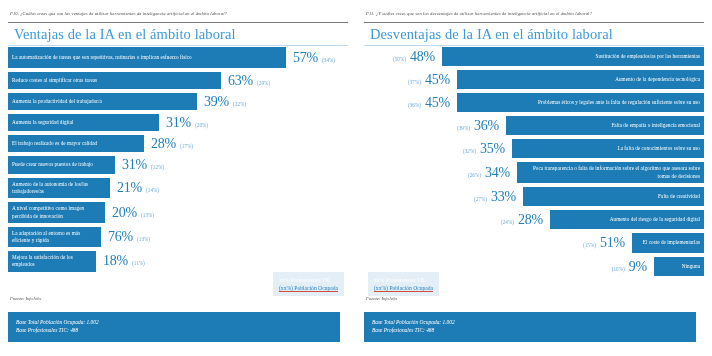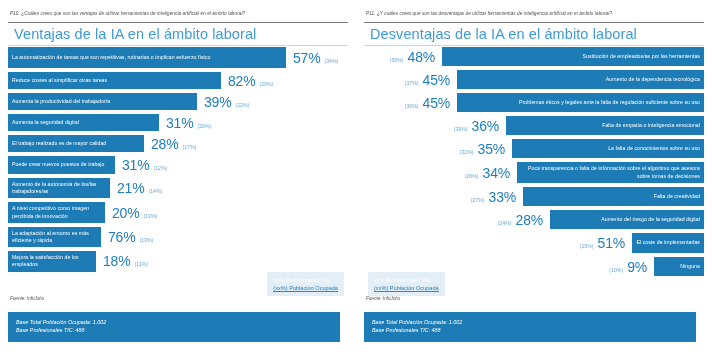--- a/index.html
+++ b/index.html
@@ -2,21 +2,21 @@
 <html><head>
 <meta charset="utf-8">
 <style>
   html,body{margin:0;padding:0;}
   body{
     width:712px;height:356px;
     background:#ffffff;
     font-family:"Liberation Sans", sans-serif;
     overflow:hidden;
   }
-  .page{position:relative;width:712px;height:252px;display:flex;}
+  .page{position:relative;width:712px;height:252px;display:flex;font-family:Liberation Serif, serif;}
   .panel{position:relative;width:356px;height:356px;box-sizing:border-box;}
   .panel-inner{position:absolute;left:8px;right:8px;top:0;bottom:0;}
 
   .q-line{
     position:absolute;top:11px;left:2px;right:2px;
     font-size:4.6px;font-style:italic;color:#4a4a4a;
     letter-spacing:.1px;white-space:nowrap;overflow:hidden;
   }
   .rule{
     position:absolute;top:22px;left:0;right:0;height:1px;background:#7a7a7a;
@@ -96,21 +96,21 @@
             <div class="valwrap">
               <div class="pct">57%</div>
               <div class="pct-sub">(34%)</div>
             </div>
           </div>
           <div class="row">
             <div class="bar" style="width: 213px; min-height: 17px;">
               <span>Reduce costes al simplificar otras tareas</span>
             </div>
             <div class="valwrap">
-              <div class="pct">82%</div>
+              <div class="pct">63%</div>
               <div class="pct-sub">(29%)</div>
             </div>
           </div>
           <div class="row">
             <div class="bar" style="width: 189px; min-height: 17px;">
               <span>Aumenta la productividad del trabajador/a</span>
             </div>
             <div class="valwrap">
               <div class="pct">39%</div>
               <div class="pct-sub">(22%)</div>

